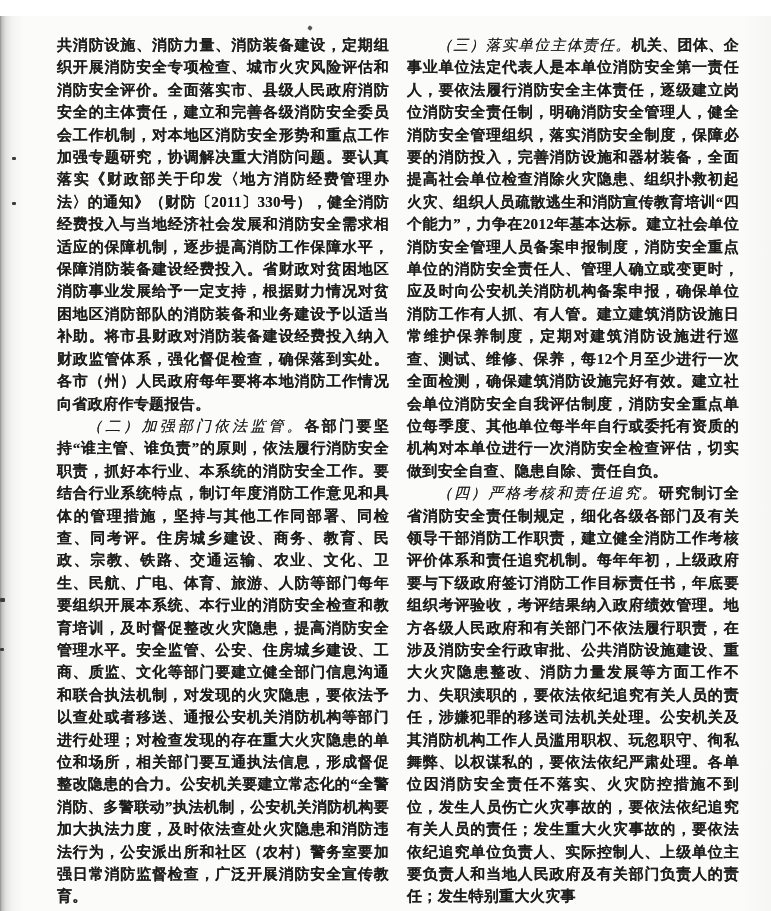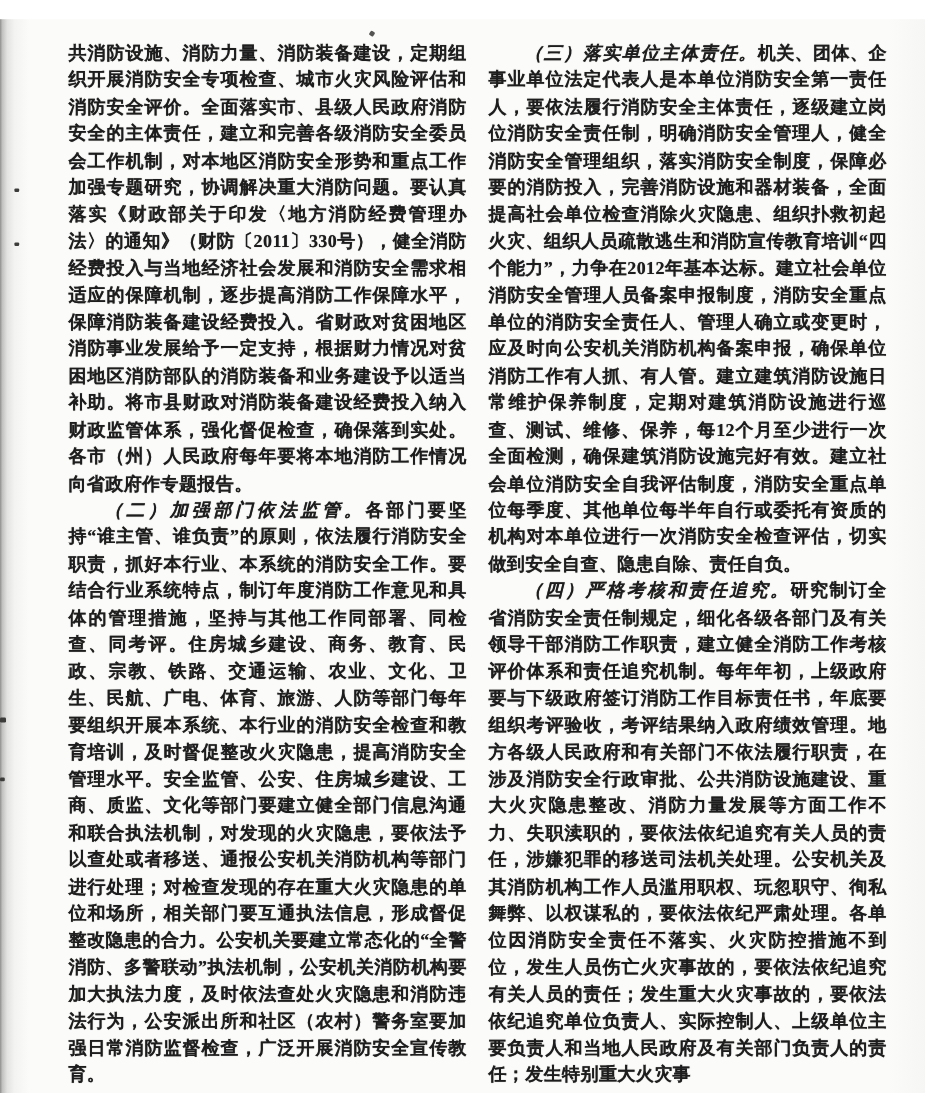--- a/index.html
+++ b/index.html
@@ -38,21 +38,21 @@
     line-height: 22.4px;
     letter-spacing: 0.35px;
     color: #1d1d1d;
     text-align: justify;
     text-justify: inter-ideograph;
     text-shadow: 0 0 0.6px rgba(25,25,25,0.75);
   }
   .para.indent { text-indent: 2em; }
   .sec-heading {
     font-style: italic;
-    font-weight: 700;
+    font-weight: 400;
     letter-spacing: 1.2px;
   }
   .speck {
     position: absolute;
     background: #3c3c3a;
     border-radius: 1px;
   }
   .speck.s1 { left: 12px; top: 141px; width: 4px; height: 3px; }
   .speck.s2 { left: 12px; top: 186px; width: 4px; height: 3px; }
   .speck.s3 { left: 0px;  top: 582px; width: 5px; height: 4px; }

